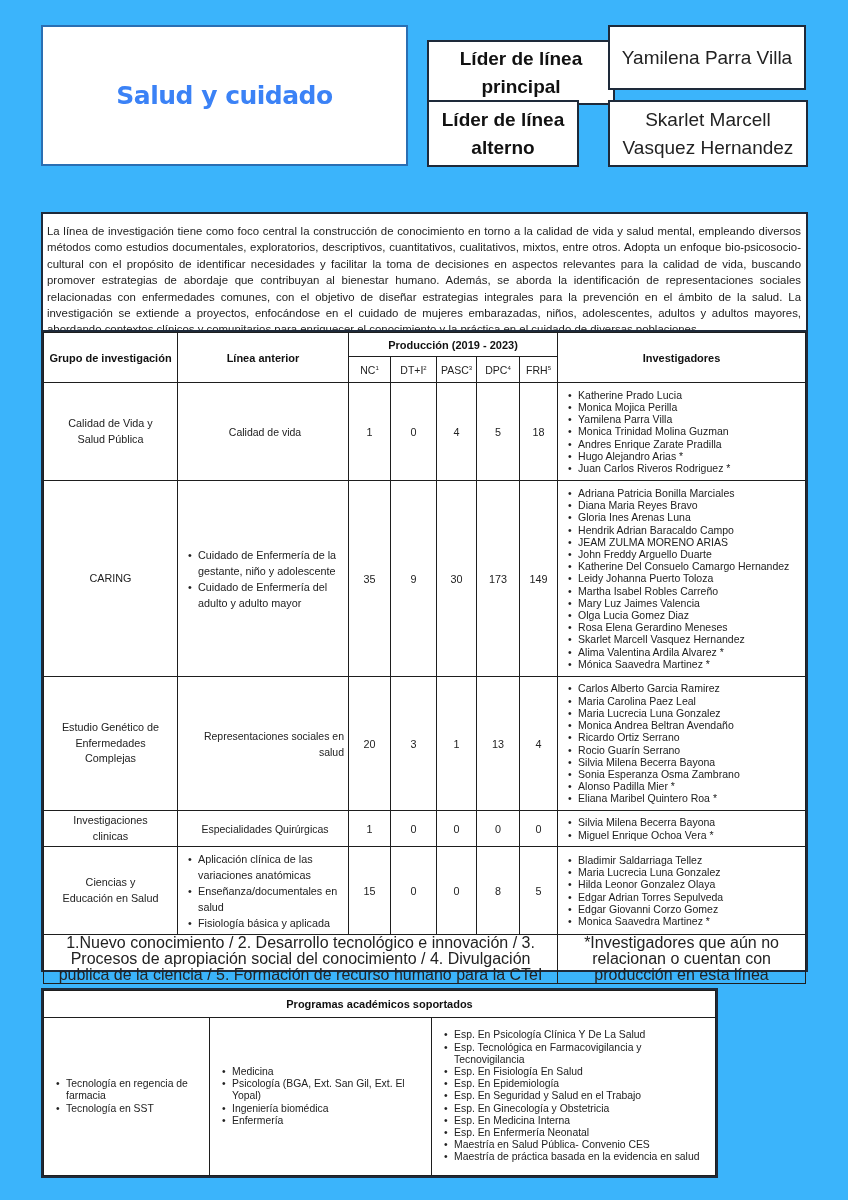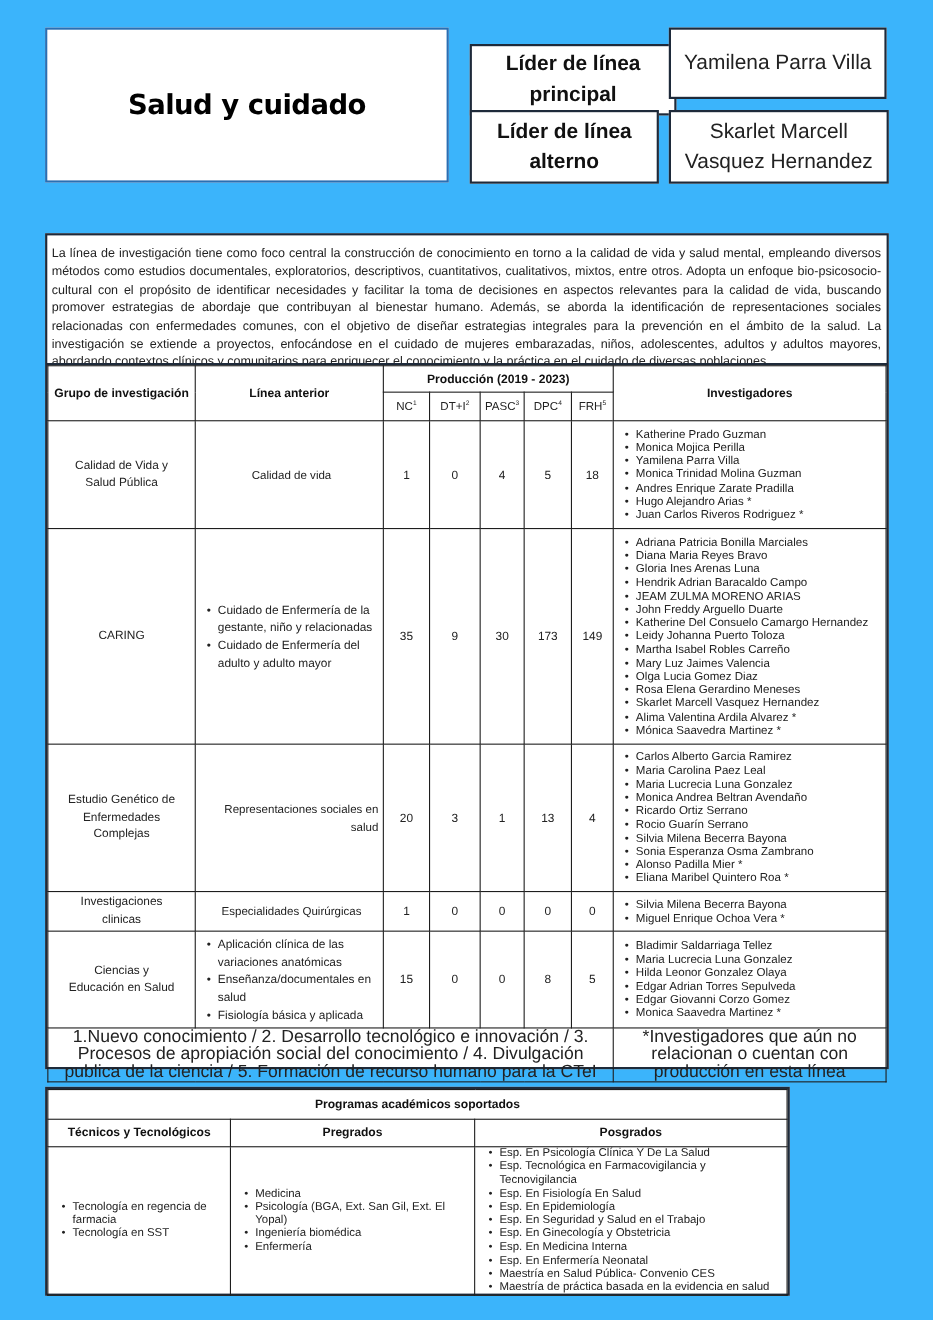--- a/index.html
+++ b/index.html
@@ -10,28 +10,28 @@
     color: #222;
     position: relative;
     overflow: hidden;
   }
   .box {
     position: absolute;
     background: #fff;
     border: 2px solid #1e2a3a;
   }
   #title-box { left: 41px; top: 25px; width: 367px; height: 141px; border-color: #2a6fb3; display:flex; align-items:center; justify-content:center; }
-  #title-box h1 { font-family: "DejaVu Sans", sans-serif; font-weight: 900; font-size: 25px; color: #000000; letter-spacing: -0.5px; }
+  #title-box h1 { font-family: "DejaVu Sans", sans-serif; font-weight: 900; font-size: 25px; color: #3b82f6; letter-spacing: -0.5px; }
 
   .leader-label, .leader-name { display:flex; align-items:center; justify-content:center; text-align:center; }
   .leader-label { font-weight: bold; font-size: 19px; color:#111; line-height: 28px; }
   .leader-name { font-size: 19px; color:#222; line-height: 28px; }
   #lbl-principal { left: 427px; top: 25px; width: 188px; height: 65px; margin-top: 15px; }
   #name-principal { left: 608px; top: 25px; width: 198px; height: 65px; }
-  #lbl-alterno { left: 427px; top: 100px; width: 172px; height: 67px; }
+  #lbl-alterno { left: 427px; top: 100px; width: 152px; height: 67px; }
   #name-alterno { left: 608px; top: 100px; width: 200px; height: 67px; }
 
   #description { left: 41px; top: 172px; width: 767px; height: 152px; padding: 9px 5px 0 4px; margin-top: 40px; }
   #description p { font-size: 11.4px; line-height: 16.4px; text-align: justify; color:#222; }
 
   #research-table-wrap { left: 41px; top: 330px; width: 767px; height: 642px; border-color: #1e2a3a; }
   table { border-collapse: collapse; width: 100%; height: 100%; table-layout: fixed; }
   td, th { border: 1.5px solid #1e1e1e; font-size: 10.5px; color:#222; text-align:center; vertical-align: middle; font-weight: normal; }
   th.hdr { font-weight: bold; font-size: 11px; color:#111; }
   th.sub { font-size: 10.5px; }
@@ -98,35 +98,35 @@
           <td class="linea">
             <span style="display:block;line-height:16px">Calidad de vida</span>
           </td>
           <td class="num">1</td>
           <td class="num">0</td>
           <td class="num">4</td>
           <td class="num">5</td>
           <td class="num">18</td>
           <td class="inv">
             <ul class="bul">
-              <li>Katherine Prado Guzman</li>
+              <li>Katherine Prado Lucia</li>
               <li>Monica Mojica Perilla</li>
               <li>Yamilena Parra Villa</li>
               <li>Monica Trinidad Molina Guzman</li>
               <li>Andres Enrique Zarate Pradilla</li>
               <li>Hugo Alejandro Arias *</li>
               <li>Juan Carlos Riveros Rodriguez *</li>
             </ul>
           </td>
         </tr>
         <tr style="height:196px">
           <td class="group">CARING</td>
           <td class="linea">
             <ul class="bul">
-              <li>Cuidado de Enfermería de la gestante, niño y relacionadas</li>
+              <li>Cuidado de Enfermería de la gestante, niño y adolescente</li>
               <li>Cuidado de Enfermería del adulto y adulto mayor</li>
             </ul>
           </td>
           <td class="num">35</td>
           <td class="num">9</td>
           <td class="num">30</td>
           <td class="num">173</td>
           <td class="num">149</td>
           <td class="inv">
             <ul class="bul">
@@ -229,25 +229,20 @@
   <table>
     <colgroup>
         <col style="width:166px">
         <col style="width:222px">
         <col>
       </colgroup>
     <tbody>
         <tr style="height:27px">
       <th class="hdr" colspan="3">Programas académicos soportados</th>
     </tr>
-    <tr style="height:25px" id="programs-header-row">
-          <th class="hdr">Técnicos y Tecnológicos</th>
-          <th class="hdr">Pregrados</th>
-          <th class="hdr">Posgrados</th>
-        </tr>
     <tr id="programs-body-row">
           <td class="prog">
             <ul class="bul">
               <li>Tecnología en regencia de farmacia</li>
               <li>Tecnología en SST</li>
             </ul>
           </td>
           <td class="prog">
             <ul class="bul">
               <li>Medicina</li>

